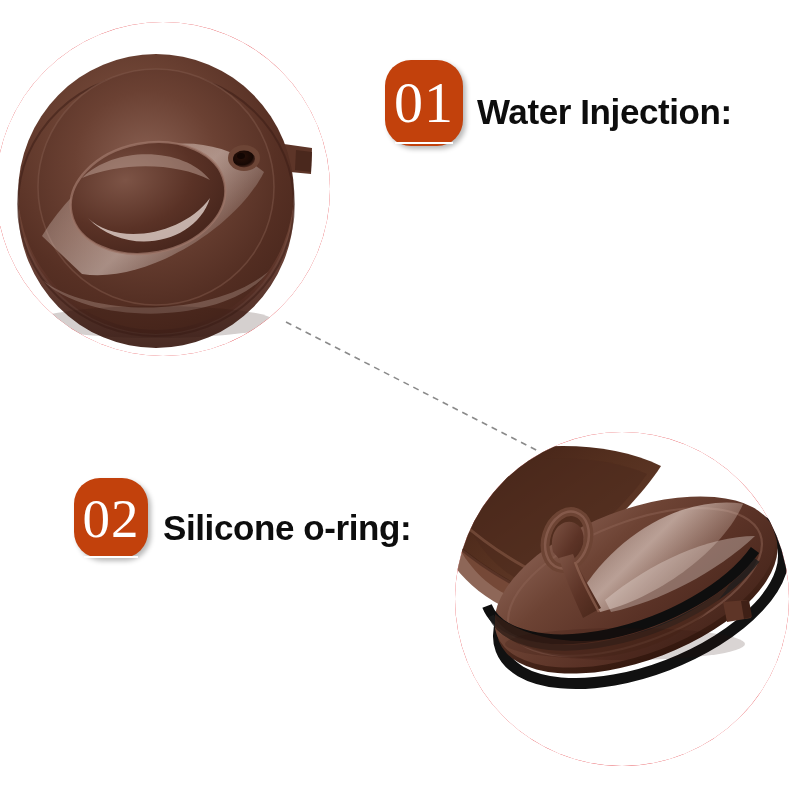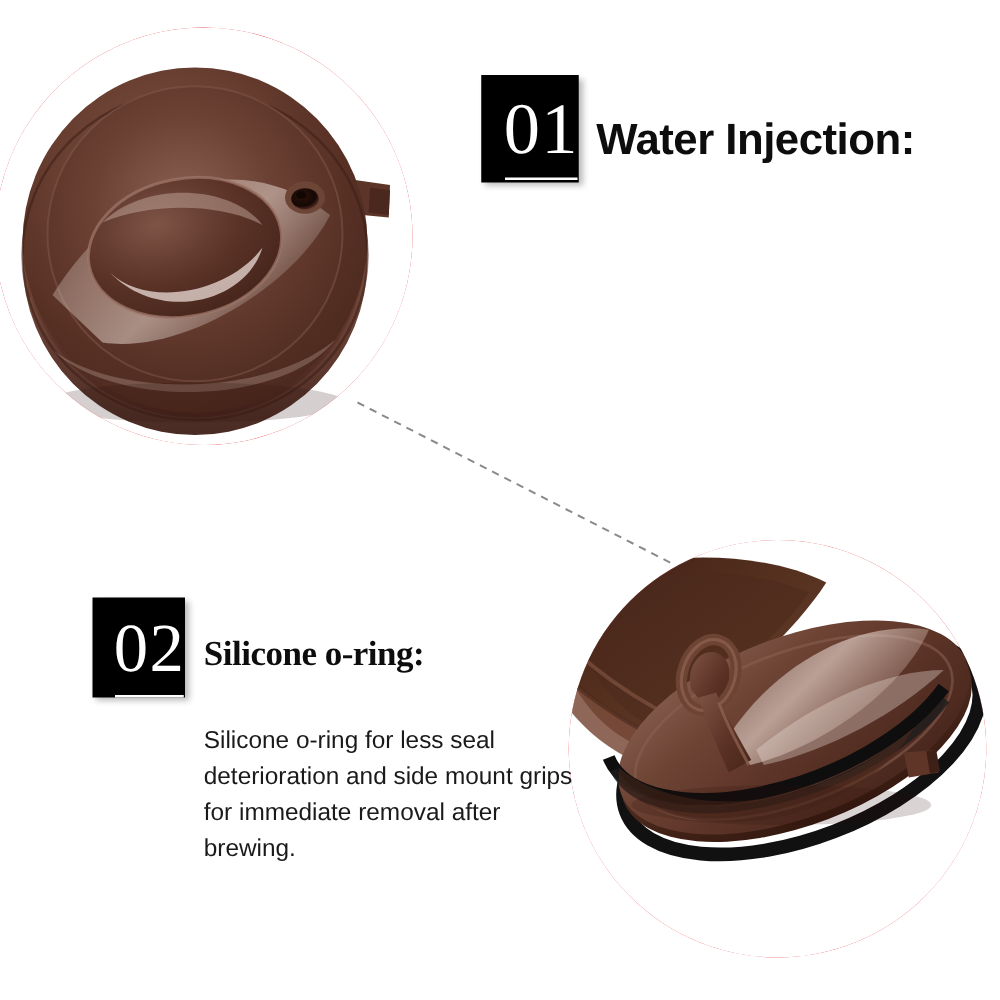--- a/index.html
+++ b/index.html
@@ -42,26 +42,27 @@
     position: absolute;
     inset: -4px;
     border-radius: 50%;
     overflow: hidden;
   }
   .photo-svg { display: block; }
 
   
   .badge {
     position: absolute;
-    background: #000000;
+    background: #c2410c;
     box-shadow: 3px 3px 5px rgba(0,0,0,0.28);
     display: flex;
     align-items: center;
-    justify-content: flex-end;
+    justify-content: center;
     box-sizing: border-box;
+    border-radius: 26px;
   }
   .badge-inner {
     position: relative;
     display: inline-block;
     color: #ffffff;
     font-family: "Liberation Serif", serif;
     font-weight: 400;
     letter-spacing: 1px;
     line-height: 1;
   }
@@ -95,21 +96,21 @@
   #badge-01 .badge-inner { font-size: 58px; }
   #heading-01 { left: 477px; top: 76px; font-size: 35px; }
   #body-01 {
     left: 477px; top: 152px; width: 290px;
     font-size: 19.5px; line-height: 29px;
   }
 
   
   #badge-02 { left: 74px; top: 478px; width: 74px; height: 80px; }
   #badge-02 .badge-inner { font-size: 55px; }
-  #heading-02 { left: 163px; top: 492px; font-size: 28px; font-family: Liberation Serif, serif; }
+  #heading-02 { left: 163px; top: 492px; font-size: 35px; }
   #body-02 {
     left: 163px; top: 578px; width: 300px;
     font-size: 19.5px; line-height: 29px;
   }
 
   
   #photo-top { left: -4px; top: 22px; width: 334px; height: 334px; }
   #photo-bottom { left: 455px; top: 432px; width: 334px; height: 334px; }
 </style>
 </head>
@@ -265,15 +266,14 @@
 
   <div class="badge" id="badge-01">
     <span class="badge-inner">01</span>
   </div>
   <div class="heading" id="heading-01">Water Injection:</div>
 
   <div class="badge" id="badge-02">
     <span class="badge-inner">02</span>
   </div>
   <div class="heading" id="heading-02">Silicone o-ring:</div>
-  <div class="body-copy" id="body-02">Silicone o-ring for less seal deterioration and side mount grips for immediate removal after brewing.</div>
 
 </div>
 
 </body></html>

